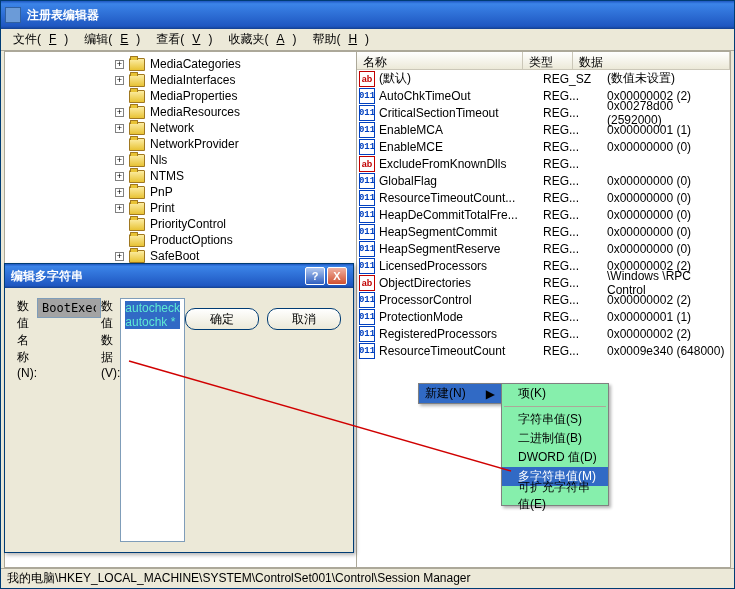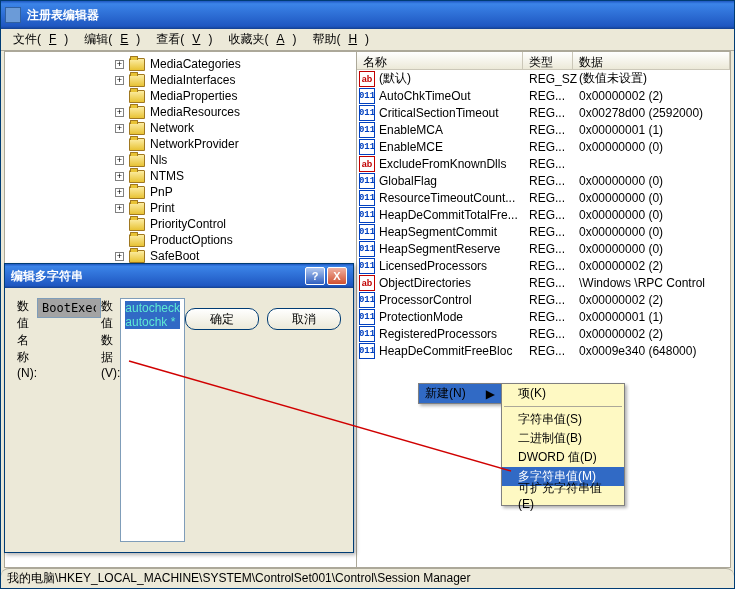--- a/index.html
+++ b/index.html
@@ -15,46 +15,46 @@
   .tnode{display:flex;align-items:center;height:16px;padding-left:110px;white-space:nowrap;font-family:"SimSun",monospace;}
   .exp{width:9px;height:9px;border:1px solid #808080;display:inline-flex;align-items:center;justify-content:center;font-size:9px;line-height:1;margin-right:5px;color:#000;background:#fff;flex:none;}
   .exp.blank{border:none;background:none;}
   .fld{width:16px;height:13px;background:linear-gradient(to bottom,#fceda4,#e8c334);border:1px solid #a07820;border-radius:1px 1px 0 0;margin-right:5px;flex:none;position:relative;}
   .fld:before{content:"";position:absolute;top:-3px;left:0;width:6px;height:3px;background:#e8c334;border:1px solid #a07820;border-bottom:none;border-radius:1px 1px 0 0;}
   .list{flex:1;display:flex;flex-direction:column;overflow:hidden;}
   .lhdr{display:flex;height:18px;background:linear-gradient(#fff,#ece9d8);border-bottom:1px solid #cbc7b8;}
   .lhdr div{border-right:1px solid #cbc7b8;padding:2px 6px;}
   .c1{width:166px;}.c2{width:50px;}.c3{flex:1;}
   .lbody{flex:1;overflow:auto;}
-  .lrow{display:flex;height:17px;align-items:center;}
+  .lrow{display:flex;height:17px;align-items:center;gap:14px;}
   .lrow .c1{display:flex;align-items:center;padding-left:2px;}
   .lrow .c2,.lrow .c3{padding-left:6px;}
   .ric{width:16px;height:16px;margin-right:4px;flex:none;display:inline-flex;align-items:center;justify-content:center;font-size:9px;font-weight:bold;}
   .ric.sz{background:#fff;border:1px solid #c00000;color:#c00000;}
   .ric.dw{background:#fff;border:1px solid #0040c0;color:#0040c0;font-family:Liberation Mono, monospace;}
-  .status{height:20px;border-top:1px solid #aca899;display:flex;align-items:center;padding:0 6px;background:#ece9d8;border-radius:8px;}
+  .status{height:20px;border-top:1px solid #aca899;display:flex;align-items:center;padding:0 6px;background:#ece9d8;}
   
   .dialog{position:absolute;left:3px;top:262px;width:350px;height:290px;background:#ece9d8;border:1px solid #003c74;box-shadow:2px 2px 4px rgba(0,0,0,0.3);display:flex;flex-direction:column;z-index:5;}
   .dtitle{height:24px;background:linear-gradient(to bottom,#1f57c1,#3b84e8 10%,#1f57c1 90%,#14408f);display:flex;align-items:center;padding:0 6px;}
   .dtitle .txt{color:#fff;font-weight:bold;flex:1;}
   .winbtn{width:20px;height:18px;background:linear-gradient(#f0b0a0,#d05030);border:1px solid #fff;border-radius:2px;color:#fff;display:inline-flex;align-items:center;justify-content:center;margin-left:2px;font-weight:bold;font-size:11px;}
   .winbtn.h{background:linear-gradient(#b0c8f0,#3060c0);}
   .dbody{padding:10px 12px;flex:1;display:flex;flex-direction:row;}
   .dlbl{margin-bottom:4px;}
   .dinput{width:100%;height:20px;border:1px solid #7f9db9;background:#a3a3a3;padding:2px 4px;font-family:"SimSun",monospace;margin-bottom:10px;}
   .dtext{width:100%;flex:1;border:1px solid #7f9db9;background:#fff;padding:2px 4px;font-family:"SimSun",monospace;resize:none;}
   .dtext .sel{background:#316ac5;color:#5eead4;display:inline-block;}
   .dbtns{display:flex;justify-content:flex-end;gap:8px;margin-top:10px;}
   .btn{width:74px;height:22px;background:linear-gradient(#fff,#ece9d8);border:1px solid #003c74;border-radius:10px;display:inline-flex;align-items:center;justify-content:center;cursor:default;}
   
   .ctx{position:absolute;left:417px;top:382px;background:#fff;border:1px solid #808080;z-index:4;box-shadow:2px 2px 3px rgba(0,0,0,0.3);width:84px;}
   .ctx .itm{height:19px;display:flex;align-items:center;padding:0 10px 0 6px;position:relative;}
   .ctx .itm.hl{background:#316ac5;color:#fff;}
   .ctx .arrow{position:absolute;right:6px;}
-  .sub{position:absolute;left:500px;top:382px;background:#fef9c3;border:1px solid #808080;z-index:4;box-shadow:2px 2px 3px rgba(0,0,0,0.3);width:124px;}
+  .sub{position:absolute;left:500px;top:382px;background:#86efac;border:1px solid #808080;z-index:4;box-shadow:2px 2px 3px rgba(0,0,0,0.3);width:108px;}
   .sub .itm{height:19px;display:flex;align-items:center;padding:0 10px 0 16px;}
   .sub .itm.hl{background:#316ac5;color:#fff;}
   .sub .sep{height:1px;background:#aca899;margin:3px 2px;}
   .redline{position:absolute;z-index:6;pointer-events:none;}
   
   .ul{text-decoration:underline;}
 </style>
 </head>
 <body>
 
@@ -272,21 +272,21 @@
             <div class="c1">
               <span class="ric dw">011</span>
               <span>RegisteredProcessors</span>
             </div>
             <div class="c2">REG...</div>
             <div class="c3">0x00000002 (2)</div>
           </div>
           <div class="lrow">
             <div class="c1">
               <span class="ric dw">011</span>
-              <span>HeapDeCommitFreeBloc</span>
+              <span>ResourceTimeoutCount</span>
             </div>
             <div class="c2">REG...</div>
             <div class="c3">0x0009e340 (648000)</div>
           </div>
         </div>
     </div>
   </div>
 
   <div class="status">
     <span>我的电脑\HKEY_LOCAL_MACHINE\SYSTEM\ControlSet001\Control\Session Manager</span>

